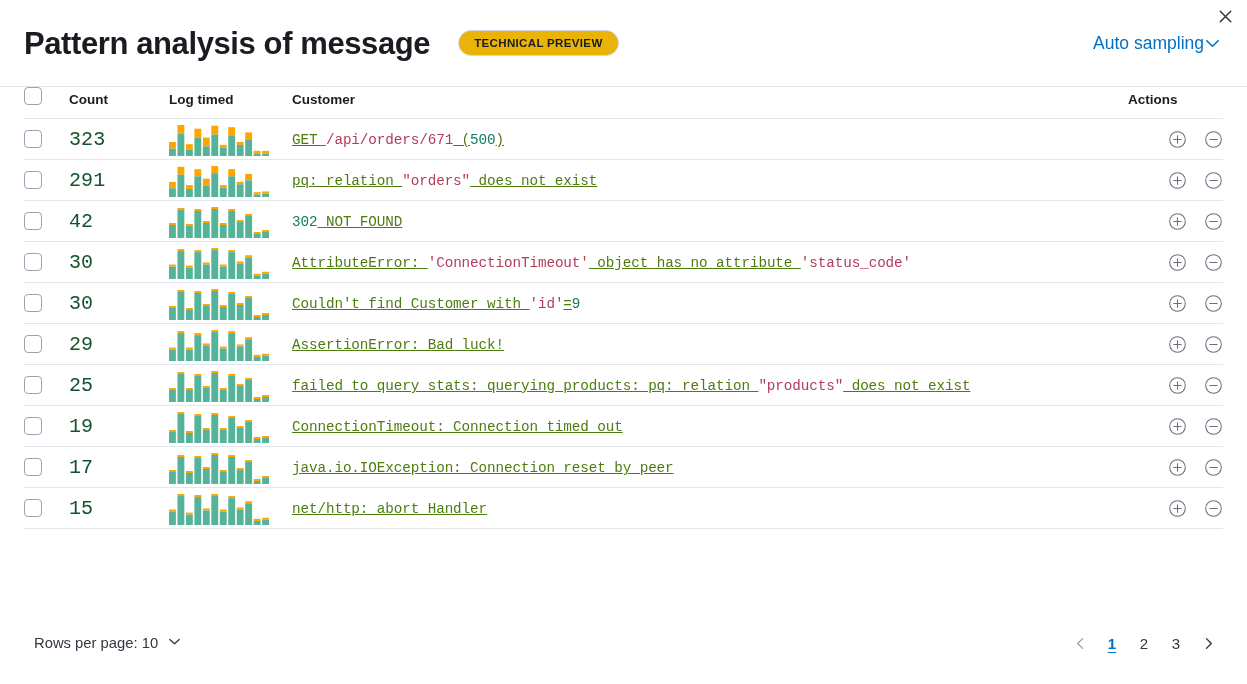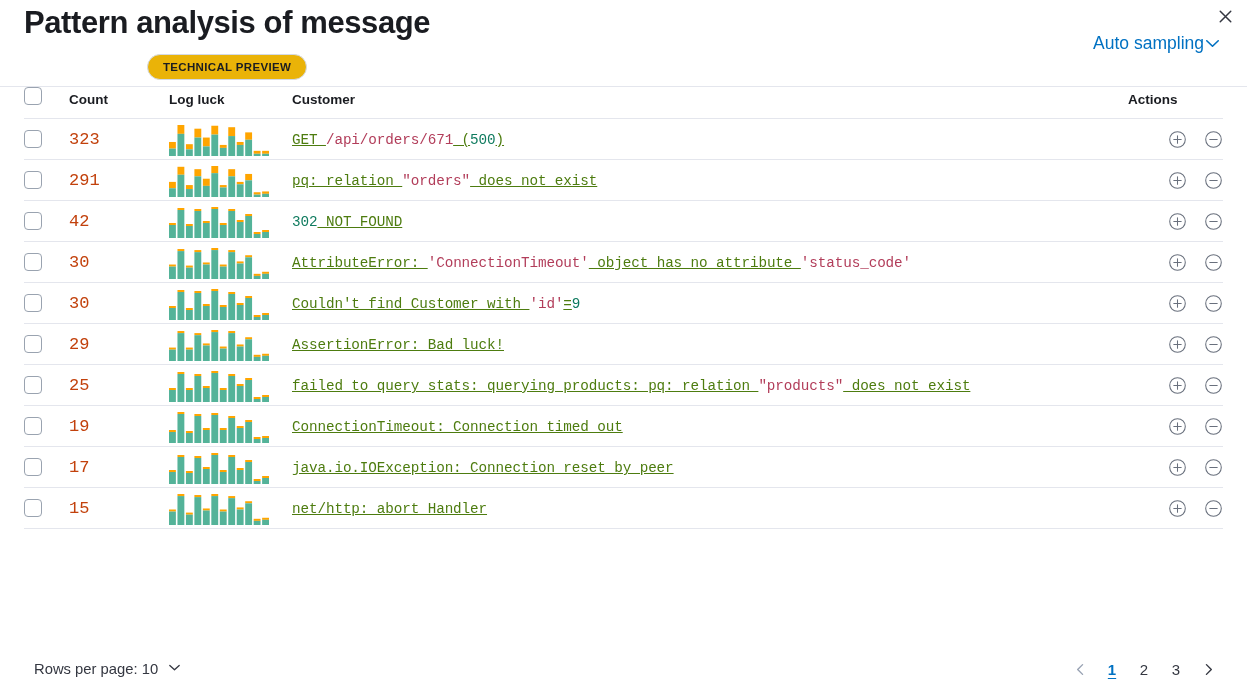--- a/index.html
+++ b/index.html
@@ -16,21 +16,21 @@
 
   
   .header {
     position: relative;
     height: 87px;
     border-bottom: 1px solid #e4e6ed;
     display: flex;
     align-items: center;
     padding: 0 24px;
   }
-  .title-wrap { display: flex; align-items: center; gap: 16px; flex-direction: column; }
+  .title-wrap { display: flex; align-items: center; gap: 28px; }
   .page-title {
     font-size: 31px;
     font-weight: 700;
     letter-spacing: -0.4px;
     color: #1a1c21;
     line-height: 1;
     margin: 0;
     white-space: nowrap;
   }
   .tech-badge {
@@ -119,22 +119,22 @@
     border-radius: 4px;
     background: #fff;
     display: inline-block;
     cursor: pointer;
     vertical-align: middle;
   }
   th .chk { margin-bottom: 2px; }
 
   .count-cell {
     font-family: "Liberation Mono", monospace;
-    font-size: 17px;
-    color: #c2410c;
+    font-size: 20px;
+    color: #14532d;
     letter-spacing: 0.1px;
   }
 
   
   .spark { display: block; }
 
   
   .example {
     font-family: "Liberation Mono", monospace;
     font-size: 14.3px;
@@ -156,21 +156,21 @@
     display: inline-flex; align-items: center; justify-content: center;
     vertical-align: middle;
   }
 
   
   .footer {
     position: absolute;
     left: 0; right: 0; bottom: 0;
     height: 56px;
     display: flex;
-    align-items: flex-end;
+    align-items: flex-start;
     padding: 0 24px;
     background: #fff;
   }
   .rows-per-page {
     display: flex; align-items: center; gap: 9px;
     background: none; border: none; cursor: pointer;
     font-size: 14.8px; color: #343741;
     font-family: "Liberation Sans", sans-serif;
     padding: 6px 10px 6px 10px;
   }
@@ -229,21 +229,21 @@
           <col class="col-rate">
           <col class="col-ex">
           <col class="col-act">
       </colgroup>
       <thead>
         <tr>
           <th>
             <span class="chk"></span>
           </th>
           <th>Count</th>
-          <th>Log luck</th>
+          <th>Log timed</th>
           <th>Customer</th>
           <th class="th-actions">Actions</th>
         </tr>
       </thead>
       <tbody id="rows-body">
           <tr>
             <td><span class="chk"></span></td>
             <td class="count-cell">323</td>
             <td>
               <svg class="spark" width="100" height="34" viewBox="0 0 100 34">

